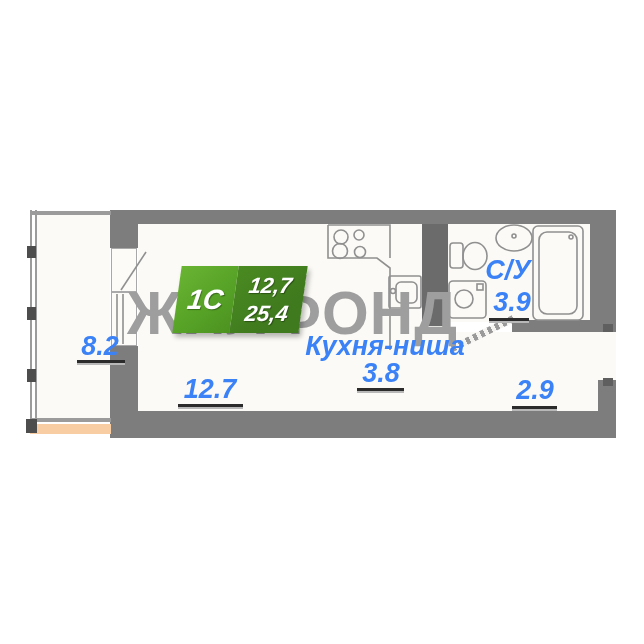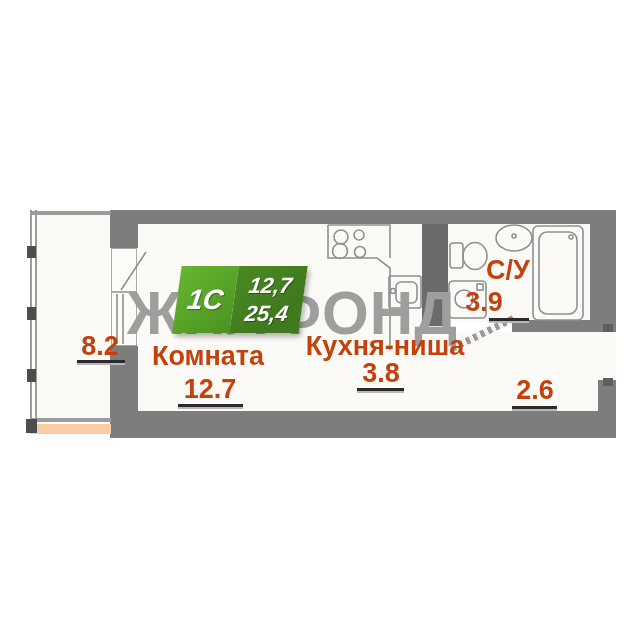--- a/index.html
+++ b/index.html
@@ -25,22 +25,22 @@
   .fix{position:absolute;left:0;top:0;z-index:3;}
   
   .hatch{position:absolute;left:452px;top:345px;width:69px;height:7px;
          transform:rotate(-26deg);transform-origin:0 50%;z-index:3;
          background:repeating-linear-gradient(90deg,#9a9a9a 0 4px,#f5f4f1 4px 8px);}
   
   .wm{position:absolute;left:127px;top:282px;z-index:4;font-size:62px;font-weight:bold;
       line-height:1;color:var(--watermark,#9e9e9e);letter-spacing:1px;transform:scaleX(0.97);
       transform-origin:left top;white-space:nowrap;}
   
-  .rname,.rarea{position:absolute;transform:translateX(-50%);z-index:5;color:#c2410c;
-      font-weight:bold;font-size:27px;line-height:1.1;white-space:nowrap;}
+  .rname,.rarea{position:absolute;transform:translateX(-50%);z-index:5;color:#3b82f6;
+      font-weight:bold;font-style:italic;font-size:27px;line-height:1.1;white-space:nowrap;}
   .u{position:absolute;height:3px;background:#2b2b2b;box-shadow:0 2px 0 #b8b8b8;z-index:5;}
   
   .badge{position:absolute;left:177px;top:266px;width:126px;height:67px;display:flex;
          transform:skewX(-8deg);z-index:6;box-shadow:3px 4px 5px rgba(0,0,0,0.28);}
   .badge .lt{width:57px;background:linear-gradient(135deg,#6ab433 0%,var(--badge_light,#57a327) 55%,#4c9220 100%);
          display:flex;align-items:center;justify-content:center;}
   .badge .rt{flex:1;background:linear-gradient(135deg,#4a8a21 0%,var(--badge_dark,#3f7a1e) 70%);
          display:flex;flex-direction:column;align-items:center;justify-content:center;}
   .badge .t1{font-size:28px;font-weight:bold;font-style:italic;color:#fff;
          text-shadow:1px 1px 1px rgba(0,0,0,0.35);}
@@ -121,33 +121,32 @@
     </g>
   </svg>
 
   <div class="hatch"></div>
 
   <div class="wm">ЖИЛФОНД</div>
 
   <div class="rarea" style="left:100px;top:332px;">8.2</div>
   <div class="u" style="left:77px;top:360px;width:48px;"></div>
 
-  <div class="rname" style="left:208px;top:342px;">Комната</div>
   <div class="rarea" style="left:210px;top:375px;">12.7</div>
   <div class="u" style="left:178px;top:404px;width:65px;"></div>
 
   <div class="rname" style="left:385px;top:332px;">Кухня-ниша</div>
   <div class="rarea" style="left:381px;top:359px;text-align:center;">3.8</div>
   <div class="u" style="left:357px;top:388px;width:47px;"></div>
 
-  <div class="rarea" style="left:535px;top:376px;">2.6</div>
+  <div class="rarea" style="left:535px;top:376px;">2.9</div>
   <div class="u" style="left:512px;top:406px;width:45px;"></div>
 
   <div class="rname" style="left:508px;top:256px;">С/У</div>
-  <div class="rarea" style="left:484px;top:288px;">3.9</div>
+  <div class="rarea" style="left:512px;top:288px;">3.9</div>
   <div class="u" style="left:489px;top:318px;width:40px;"></div>
 
   <div class="badge">
     <div class="lt">
       <span class="t1">1С</span>
     </div>
     <div class="rt">
       <span class="t2">12,7</span>
       <span class="t2">25,4</span>
     </div>

